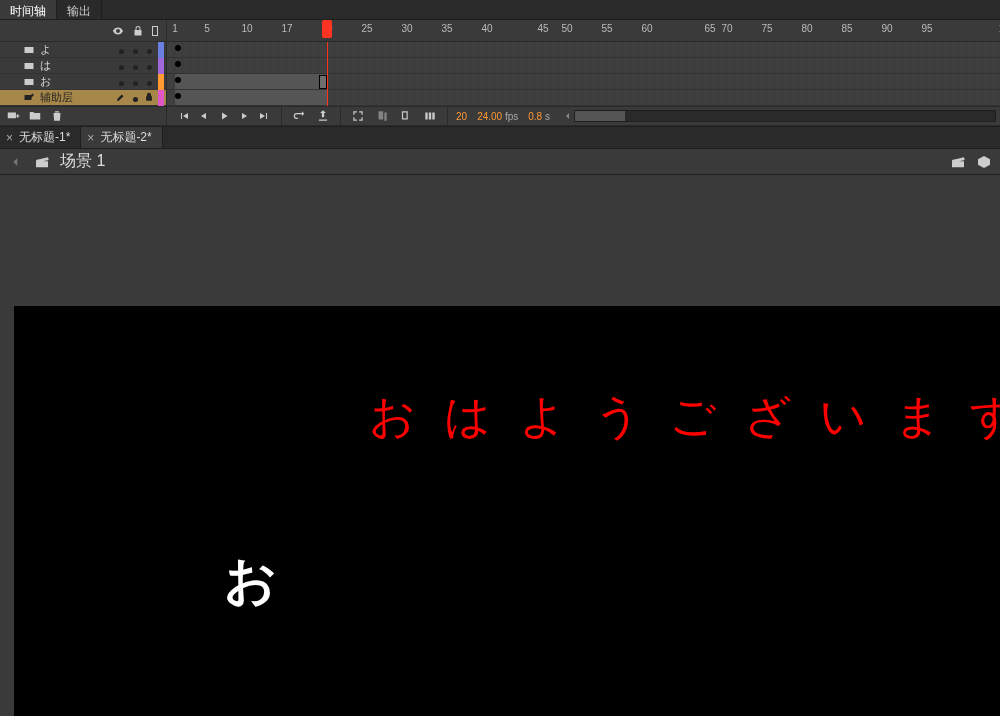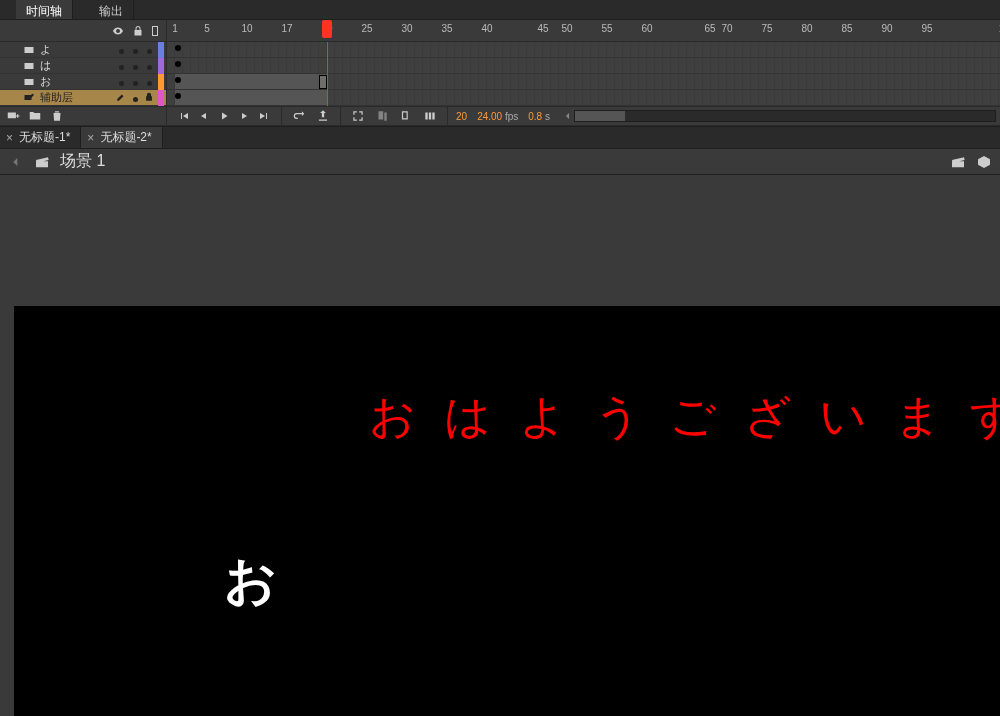--- a/index.html
+++ b/index.html
@@ -20,21 +20,20 @@
     height: 20px;
     border-bottom: 1px solid #1e1e1e;
     background: #2a2a2a;
   }
   .panel-tabs .ptab {
     padding: 3px 10px 0;
     font-size: 12px;
     color: #ccc;
     border-right: 1px solid #1e1e1e;
     cursor: pointer;
-    margin-left: 16px;
   }
   .panel-tabs .ptab.active {
     background: #3a3a3a;
     color: #fff;
   }
 
   
   .timeline {
     background: #3a3a3a;
     border-bottom: 1px solid #1e1e1e;

